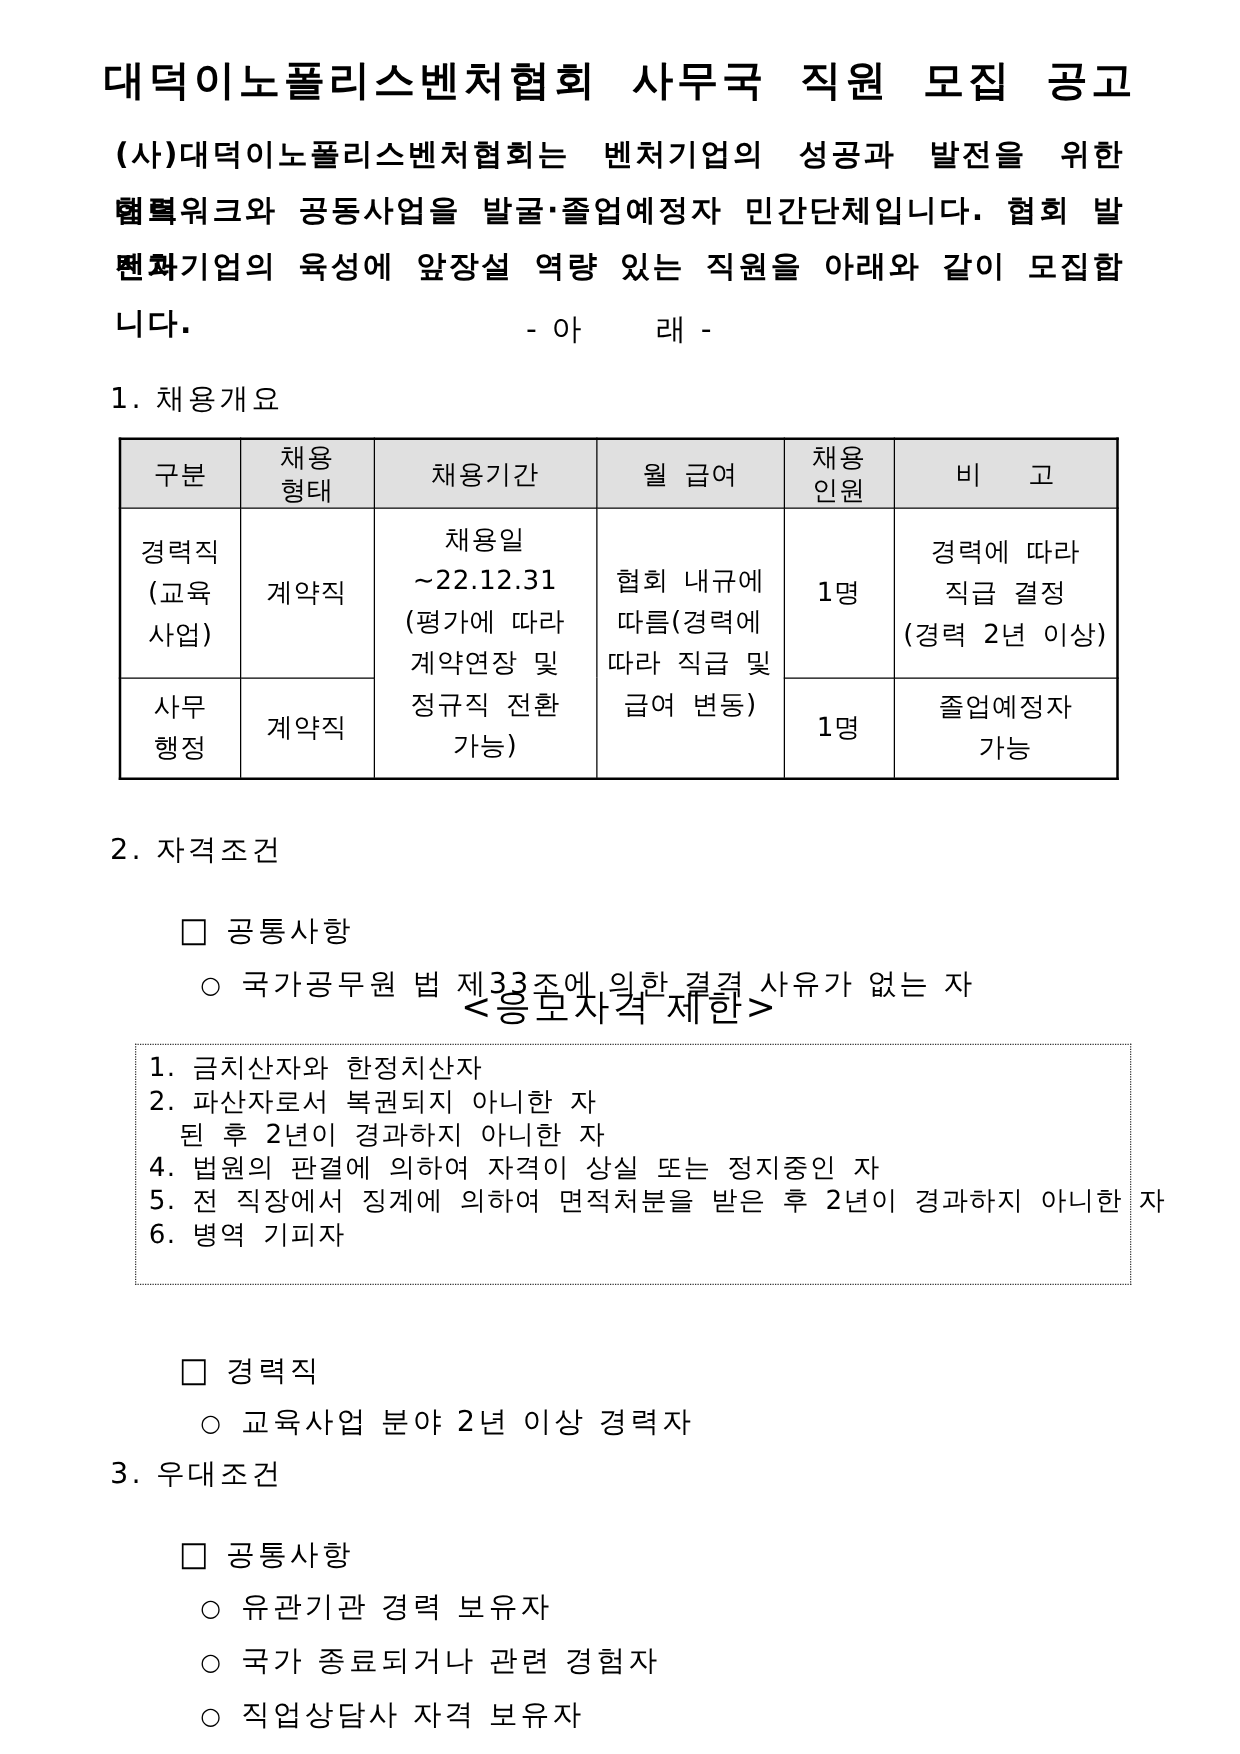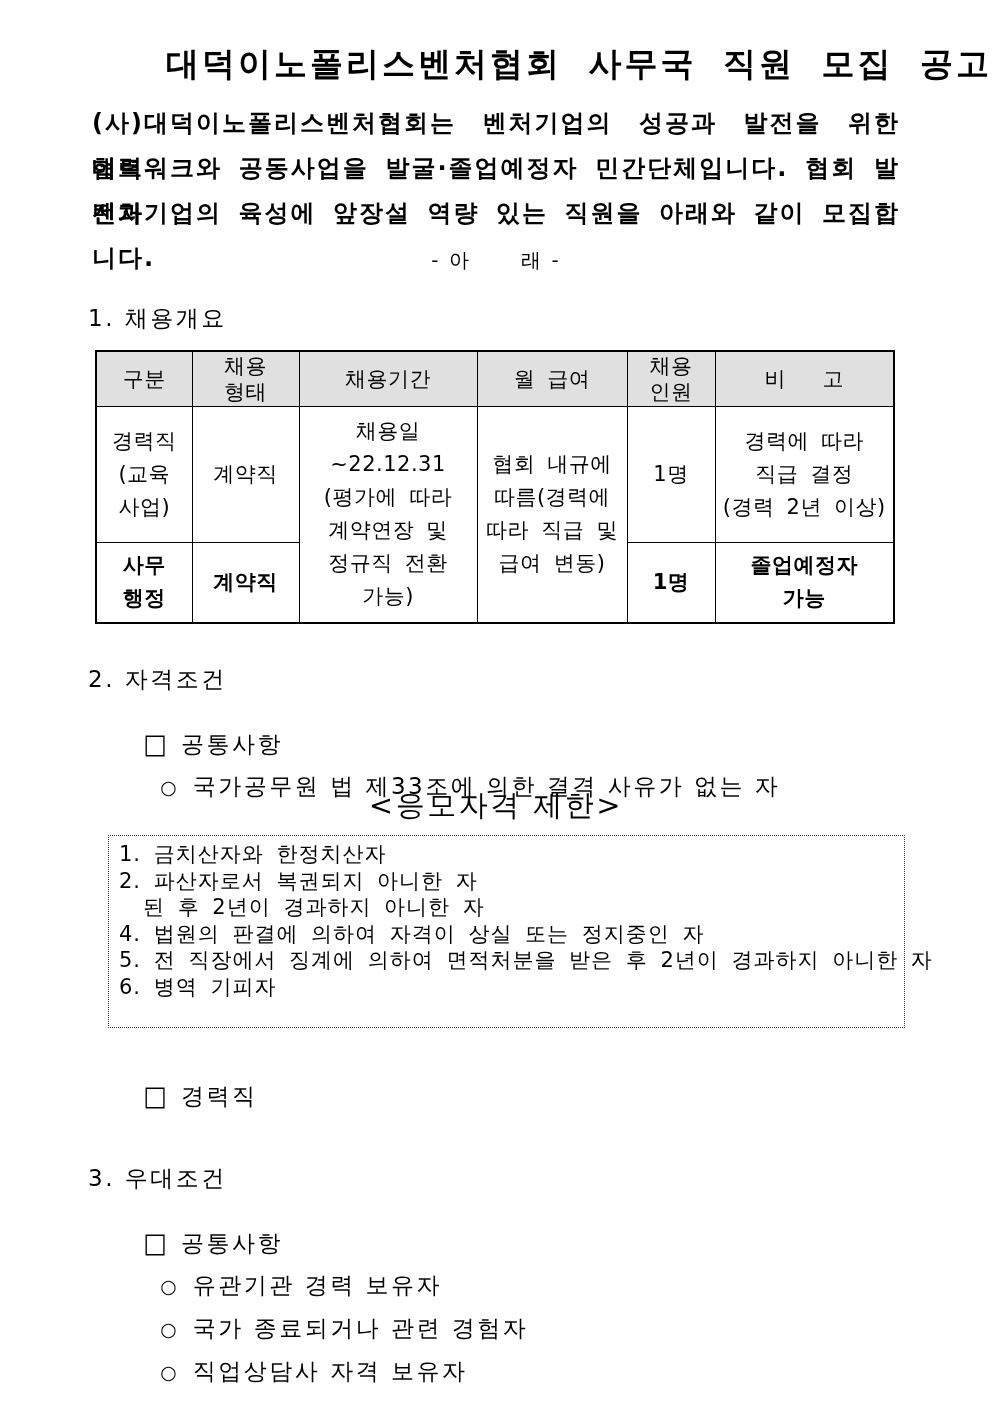--- a/index.html
+++ b/index.html
@@ -6,36 +6,36 @@
   html, body { margin: 0; padding: 0; }
   body {
     width: 992px; height: 1403px;
     background: #ffffff; color: #000000;
     font-family: "DejaVu Sans", sans-serif;
   }
   .page { position: relative; width: 992px; height: 1403px; overflow: hidden; }
 
   .doc-title {
     position: absolute; top: 42px; left: 0; width: 992px;
-    margin: 0; text-align: right;
+    margin: 0; text-align: center;
     font-size: 33px; font-weight: bold;
     letter-spacing: 3px; word-spacing: 12px;
     white-space: nowrap;
   }
 
   .intro { position: absolute; top: 101px; left: 92px; width: 808px; font-size: 24px; letter-spacing: 2px; font-weight: bold; }
   .intro-line {
     height: 45px; line-height: 45px;
     text-align: justify; text-align-last: justify;
     word-spacing: 6px; white-space: normal;
   }
 
   .arae {
     position: absolute; top: 247px; left: 0; width: 992px;
-    text-align: center; font-size: 20px; letter-spacing: 2px;
+    text-align: center; font-size: 24px; letter-spacing: 2px;
     white-space: pre;
   }
 
   .sec-heading { position: absolute; left: 88px; font-size: 23px; letter-spacing: 2.5px; white-space: pre; }
   #heading-1 { top: 303px; }
   #heading-2 { top: 664px; }
   #heading-3 { top: 1163px; }
 
   .bullet-row { position: absolute; font-size: 23px; letter-spacing: 2.5px; white-space: pre; }
   .bullet-row .sq {
@@ -82,21 +82,21 @@
     text-align: center; vertical-align: middle;
     padding: 0 2px;
     white-space: pre-wrap;
   }
   table.recruit th {
     background: #e0e0e0; font-weight: normal;
     height: 55px; line-height: 26px; font-size: 21px;
   }
   table.recruit td { line-height: 33px; }
   tr.row-1 { height: 136px; }
-  tr.row-2 { height: 81px; font-weight: bold; }
+  tr.row-2 { height: 81px; }
 </style>
 </head>
 <body>
 
 <div class="page">
 
   <h1 class="doc-title">대덕이노폴리스벤처협회 사무국 직원 모집 공고</h1>
 
   <div class="intro">
     <div class="intro-line">(사)대덕이노폴리스벤처협회는 벤처기업의 성공과 발전을 위한 협력</div>
@@ -176,20 +176,23 @@
     <div class="restrict-line indent">된 후 2년이 경과하지 아니한 자</div>
     <div class="restrict-line">4. 법원의 판결에 의하여 자격이 상실 또는 정지중인 자</div>
     <div class="restrict-line">5. 전 직장에서 징계에 의하여 면적처분을 받은 후 2년이 경과하지 아니한 자</div>
     <div class="restrict-line">6. 병역 기피자</div>
   </div>
 
   <div class="bullet-row lvl-square" id="q-career-label">
     <span class="sq">□</span><span>경력직</span>
   </div>
 
+  <div class="bullet-row lvl-circle" id="q-career-item">
+    <span class="ci">○</span><span>교육사업 분야 2년 이상 경력자</span>
+  </div>
 
   <div class="sec-heading" id="heading-3">3. 우대조건</div>
 
   <div class="bullet-row lvl-square" id="p-common-label">
     <span class="sq">□</span><span>공통사항</span>
   </div>
 
   <div class="bullet-row lvl-circle" id="p-item-0">
     <span class="ci">○</span><span>유관기관 경력 보유자</span>
   </div>

